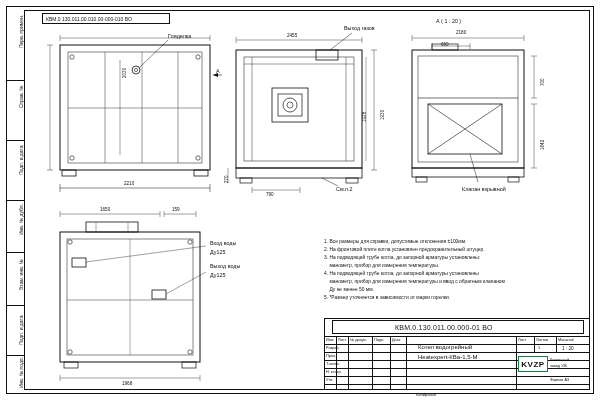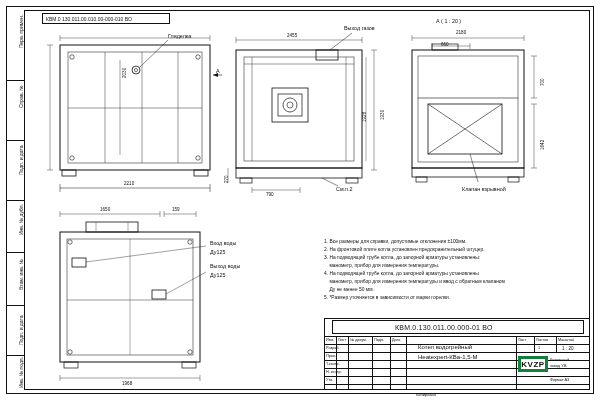--- a/index.html
+++ b/index.html
@@ -11,21 +11,21 @@
   .h{height:1px;}
   .v{width:1px;}
   .txt{position:absolute;font-size:5px;line-height:1.25;white-space:pre;color:#111;}
   .rot{transform-origin:0 0;transform:rotate(-90deg);}
   .box{position:absolute;border:1px solid #111;box-sizing:border-box;}
   .dim{position:absolute;font-size:4.6px;color:#111;white-space:pre;}
   .lbl{position:absolute;font-size:5.4px;color:#111;white-space:pre;}
   .note{position:absolute;font-size:4.9px;line-height:1.5;color:#111;white-space:pre;}
   .title{position:absolute;font-size:7px;color:#111;white-space:pre;letter-spacing:.2px;}
   .small{position:absolute;font-size:3.8px;color:#111;white-space:pre;}
-  .logo{position:absolute;border:3px solid #15803d;box-sizing:border-box;display:flex;align-items:center;justify-content:center;font-size:8px;font-weight:bold;letter-spacing:.5px;background:#fff;}
+  .logo{position:absolute;border:1px solid #15803d;box-sizing:border-box;display:flex;align-items:center;justify-content:center;font-size:8px;font-weight:bold;letter-spacing:.5px;background:#fff;}
   svg{position:absolute;left:0;top:0;overflow:visible;}
 </style>
 </head>
 <body>
 
 <div id="sheet">
 
   <div class="frame"></div>
   <div class="inner"></div>
 

